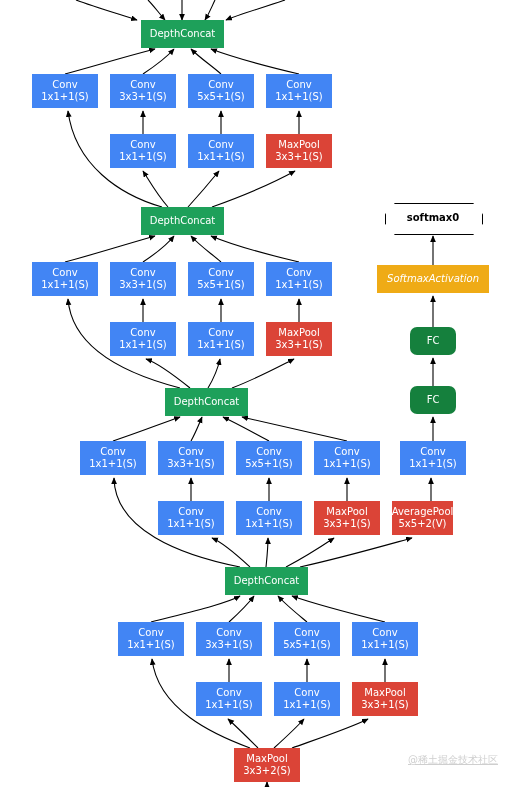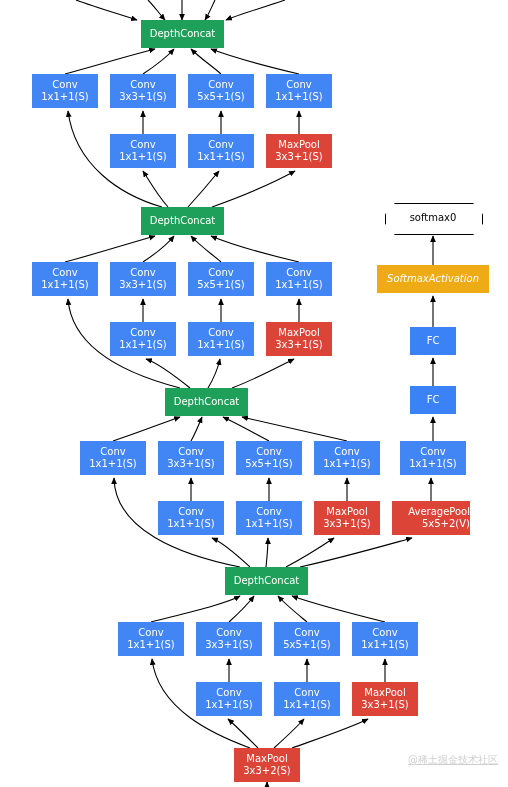--- a/index.html
+++ b/index.html
@@ -25,21 +25,21 @@
     white-space:nowrap;
     letter-spacing:0px;
     z-index:3;
   }
   .node .l1{display:block;}
   .node .l2{display:block;}
   .node.conv{background:#4285f4;}
   .node.pool{background:#db4437;}
   .node.concat{background:#1ea05a;}
   .node.softmaxact{background:#efab16;font-style:italic;}
-  .node.fc{background:#3b82f6;}
+  .node.fc{background:#15803d;border-radius:7px;}
   .node.terminal{
     background:transparent;
     color:#000000;
   }
   .oct{
     position:absolute;
     left:0;top:0;width:100%;height:100%;
     background:#ffffff;
     border:1px solid #000000;
     clip-path:polygon(10% 0%,90% 0%,100% 35%,100% 65%,90% 100%,10% 100%,0% 65%,0% 35%);
@@ -246,21 +246,21 @@
         <span class="l2">1x1+1(S)</span>
       </div>
       <div class="node conv" style="left: 236px; top: 501px; width: 66px; height: 34px;">
         <span class="l1">Conv</span>
         <span class="l2">1x1+1(S)</span>
       </div>
       <div class="node pool" style="left: 314px; top: 501px; width: 66px; height: 34px;">
         <span class="l1">MaxPool</span>
         <span class="l2">3x3+1(S)</span>
       </div>
-      <div class="node pool" style="left: 392px; top: 501px; width: 78px; height: 34px; align-items: flex-end;">
+      <div class="node pool" style="left: 392px; top: 501px; width: 61px; height: 34px;">
         <span class="l1">AveragePool</span>
         <span class="l2">5x5+2(V)</span>
       </div>
       <div class="node concat" style="left: 225px; top: 567px; width: 83px; height: 28px;">
         <span class="l1">DepthConcat</span>
       </div>
       <div class="node conv" style="left: 118px; top: 622px; width: 66px; height: 34px;">
         <span class="l1">Conv</span>
         <span class="l2">1x1+1(S)</span>
       </div>
@@ -294,20 +294,20 @@
       </div>
       <div class="node fc" style="left: 410px; top: 386px; width: 46px; height: 28px;">
         <span class="l1">FC</span>
       </div>
       <div class="node fc" style="left: 410px; top: 327px; width: 46px; height: 28px;">
         <span class="l1">FC</span>
       </div>
       <div class="node softmaxact" style="left: 377px; top: 265px; width: 112px; height: 28px;">
         <span class="l1">SoftmaxActivation</span>
       </div>
-      <div class="node terminal" style="left: 385px; top: 203px; width: 96px; height: 30px;">
+      <div class="node terminal" style="left: 385px; top: 203px; width: 96px; height: 30px; font-weight: bold;">
         <div class="oct"></div>
         <span class="terminal-label">softmax0</span>
       </div>
     </div>
 
   <div id="watermark-cn">@稀土掘金技术社区</div>
 </div>
 
 </body></html>

